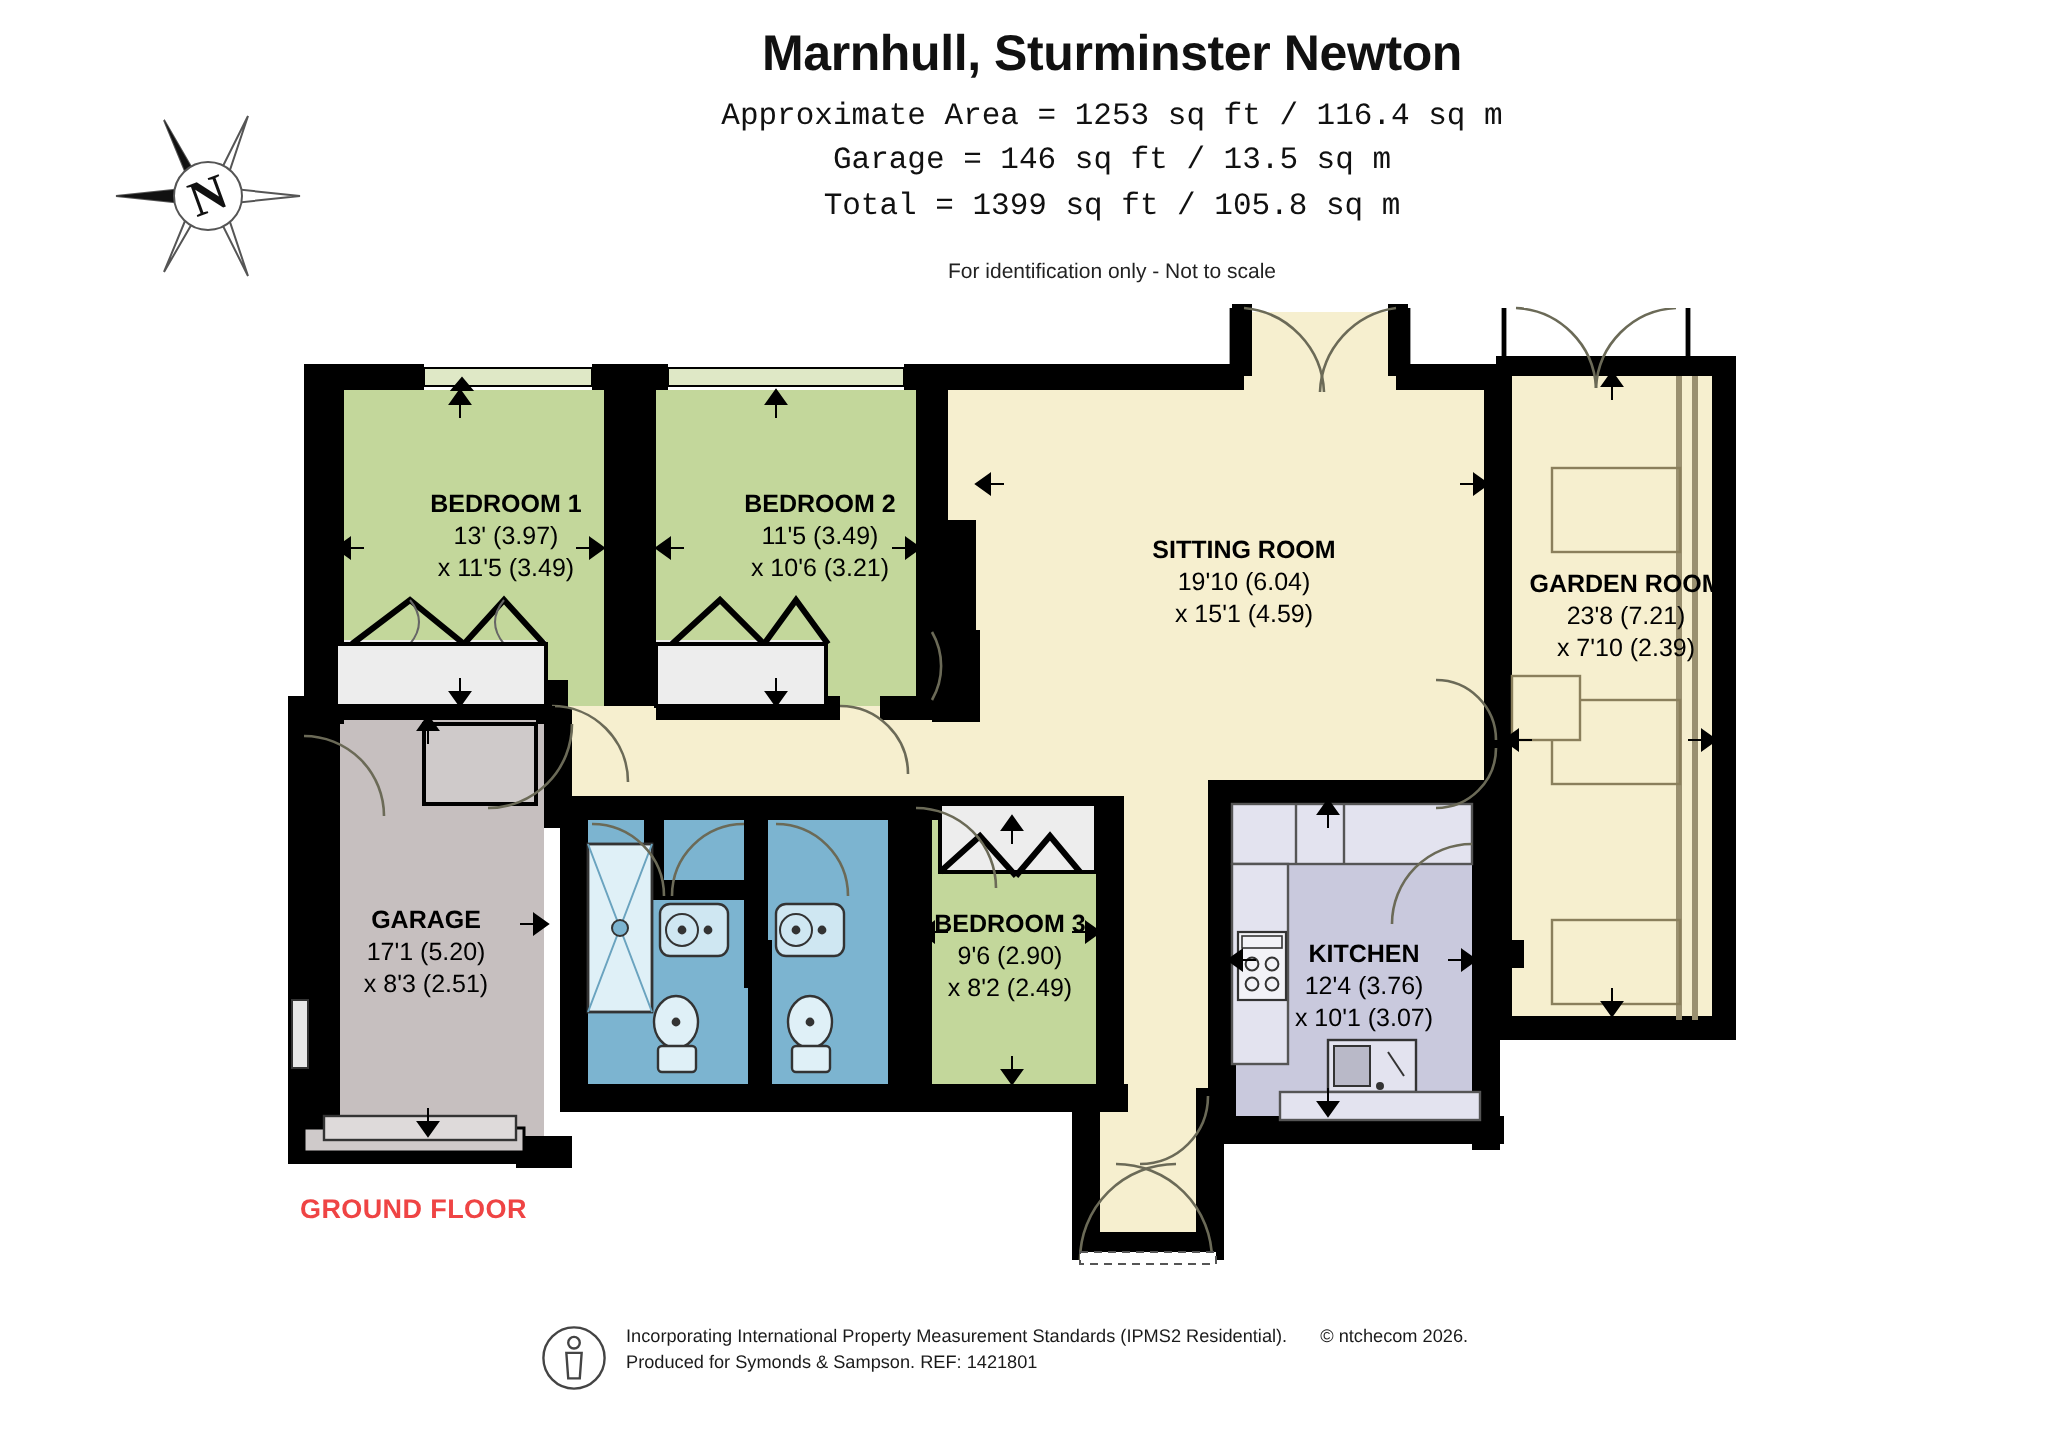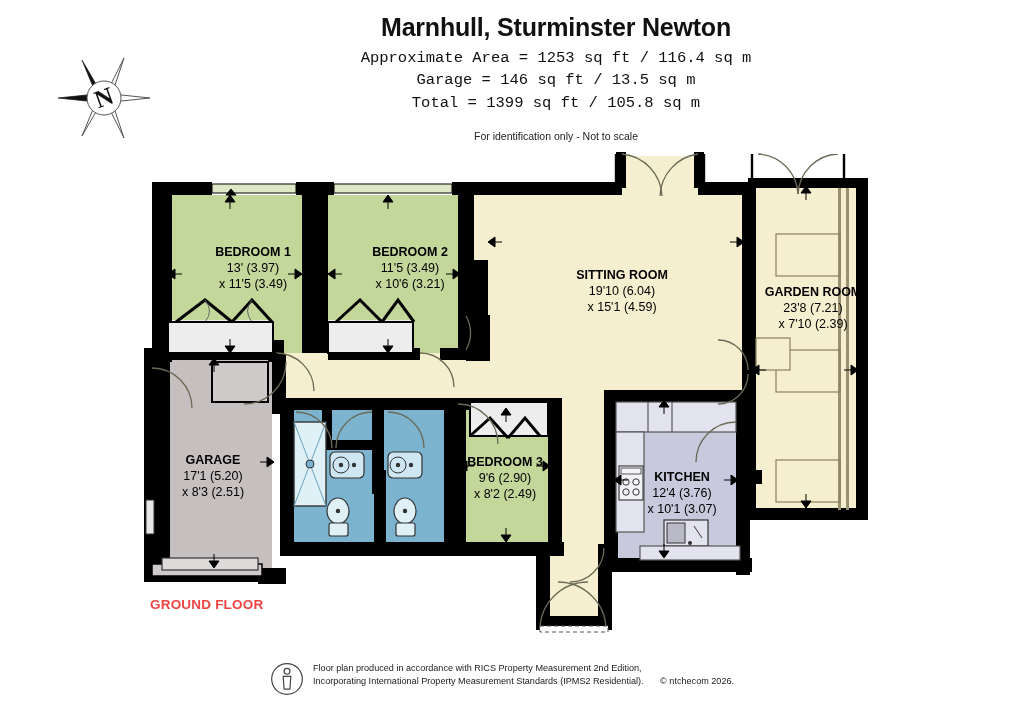--- a/index.html
+++ b/index.html
@@ -416,24 +416,24 @@
 
   <div class="footer">
     <div class="footer-inner">
       <svg class="rics-badge" viewBox="0 0 40 40">
         <circle cx="20" cy="20" r="18" fill="none" stroke="#444" stroke-width="1.4"></circle>
         <circle cx="20" cy="11" r="3.4" fill="none" stroke="#444" stroke-width="1.4"></circle>
         <path d="M15.5,17 L24.5,17 L23.4,32 L16.6,32 Z" fill="none" stroke="#444" stroke-width="1.4"></path>
       </svg>
       <div class="footer-text">
         <div>
-          <span>Floor plan produced in accordance with RICS Property Measurement 2nd Edition,</span>
-        </div>
-        <div>
           <span>Incorporating International Property Measurement Standards (IPMS2 Residential).</span>
           <span class="copy">© ntchecom 2026.</span>
         </div>
+        <div>
+          <span>Produced for Symonds &amp; Sampson.   REF:  1421801</span>
+        </div>
       </div>
     </div>
 
   </div>
 
 </div>
 
 </body></html>

